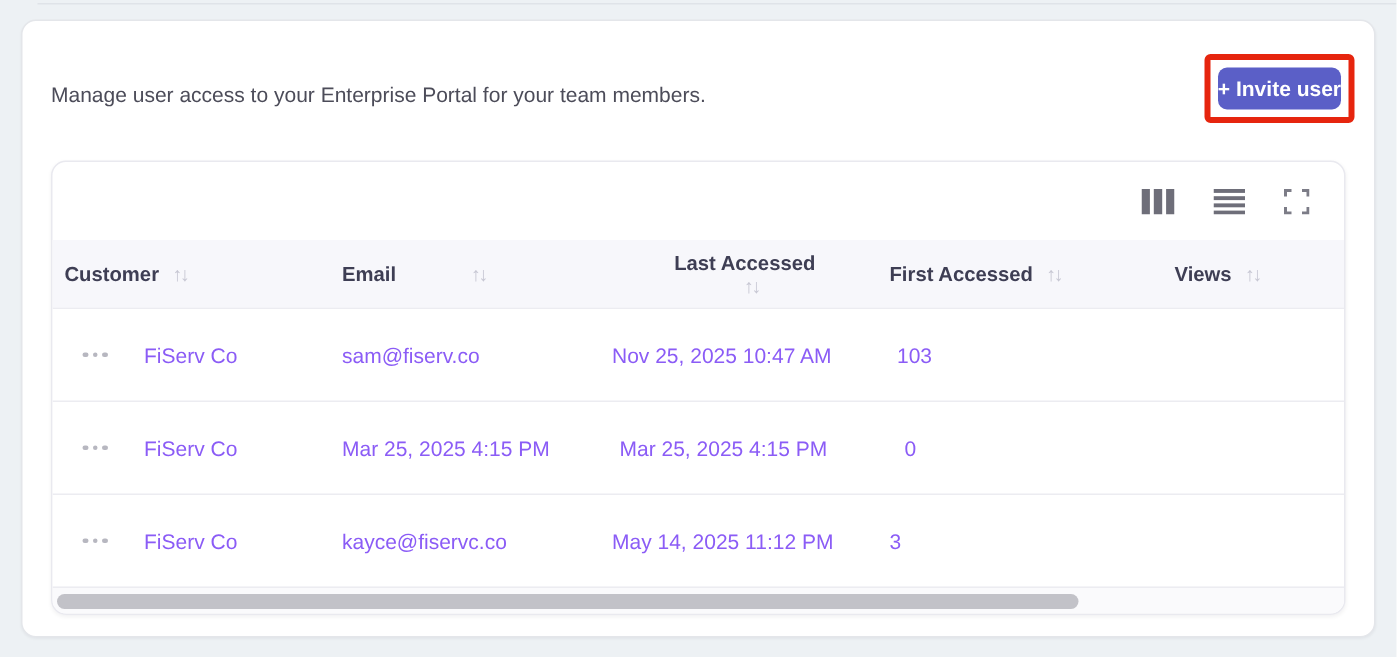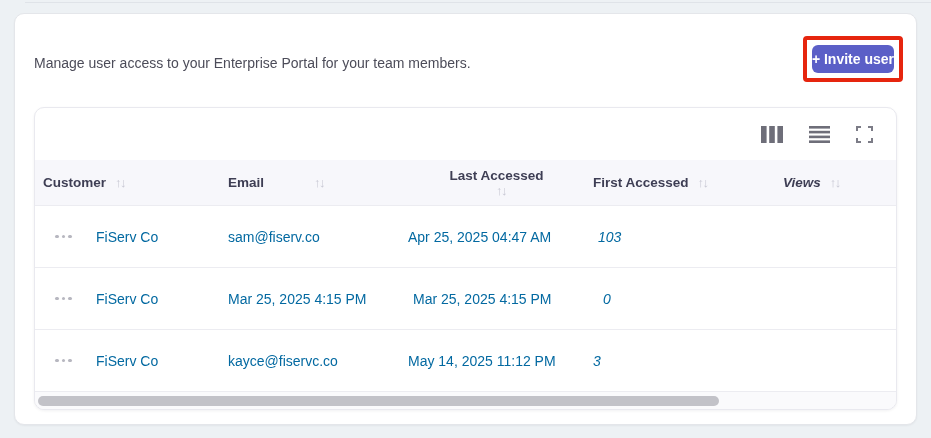--- a/index.html
+++ b/index.html
@@ -75,27 +75,27 @@
     margin-left: 9px;
     color: #c7c7d3;
     font-size: 13px;
     letter-spacing: -1.5px;
     font-weight: 400;
   }
   .c1 { width: 185px; }
   .c2 { width: 180px; gap: 41px; }
   .c3 { width: 185px; flex-direction: column; }
   .c4 { width: 190px; }
-  .c5 { flex: 1; font-style: italic; }
+  .c5 { flex: 1; }
   .trow {
     display: flex; align-items: center;
     height: 62px;
     border-top: 1px solid #ececf1;
     background: #ffffff;
-    font-size: 14px; color: #0369a1;
+    font-size: 14px; color: #8b5cf6;
   }
   .td { padding-left: 8px; }
   .cell-customer { display: flex; align-items: center; padding-left: 20px; }
   .dots { display: inline-flex; gap: 3px; width: 24px; cursor: pointer; }
   .dots i { width: 3.5px; height: 3.5px; border-radius: 50%; background: #b7b7c0; }
   .cust-name { margin-left: 17px; }
   .hscroll {
     height: 18px;
     border-top: 1px solid #ececf1;
     background: #fafafc;
@@ -183,21 +183,21 @@
     <div class="trow">
       <div class="c1 cell-customer">
         <span class="dots">
             <i></i>
             <i></i>
             <i></i>
           </span>
         <span class="cust-name">FiServ Co</span>
       </div>
       <div class="td c2">sam@fiserv.co</div>
-      <div class="td c4">Apr 25, 2025 04:47 AM</div>
+      <div class="td c4">Nov 25, 2025 10:47 AM</div>
       <div class="td c5">103</div>
     </div>
 
     <div class="trow">
       <div class="c1 cell-customer">
         <span class="dots">
             <i></i>
             <i></i>
             <i></i>
           </span>

